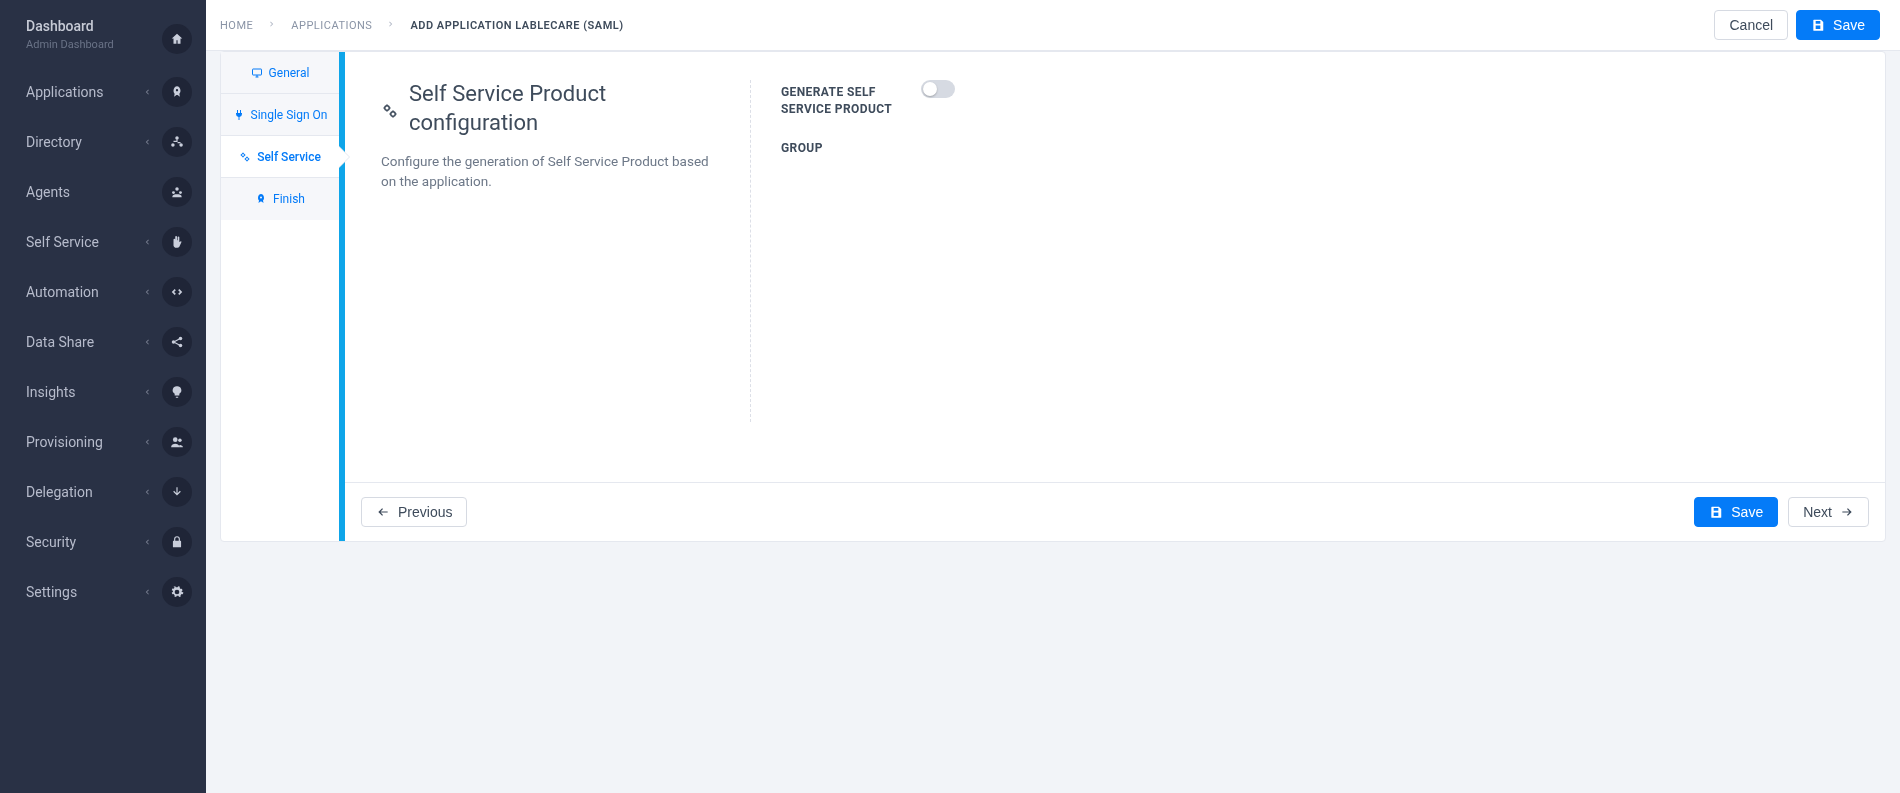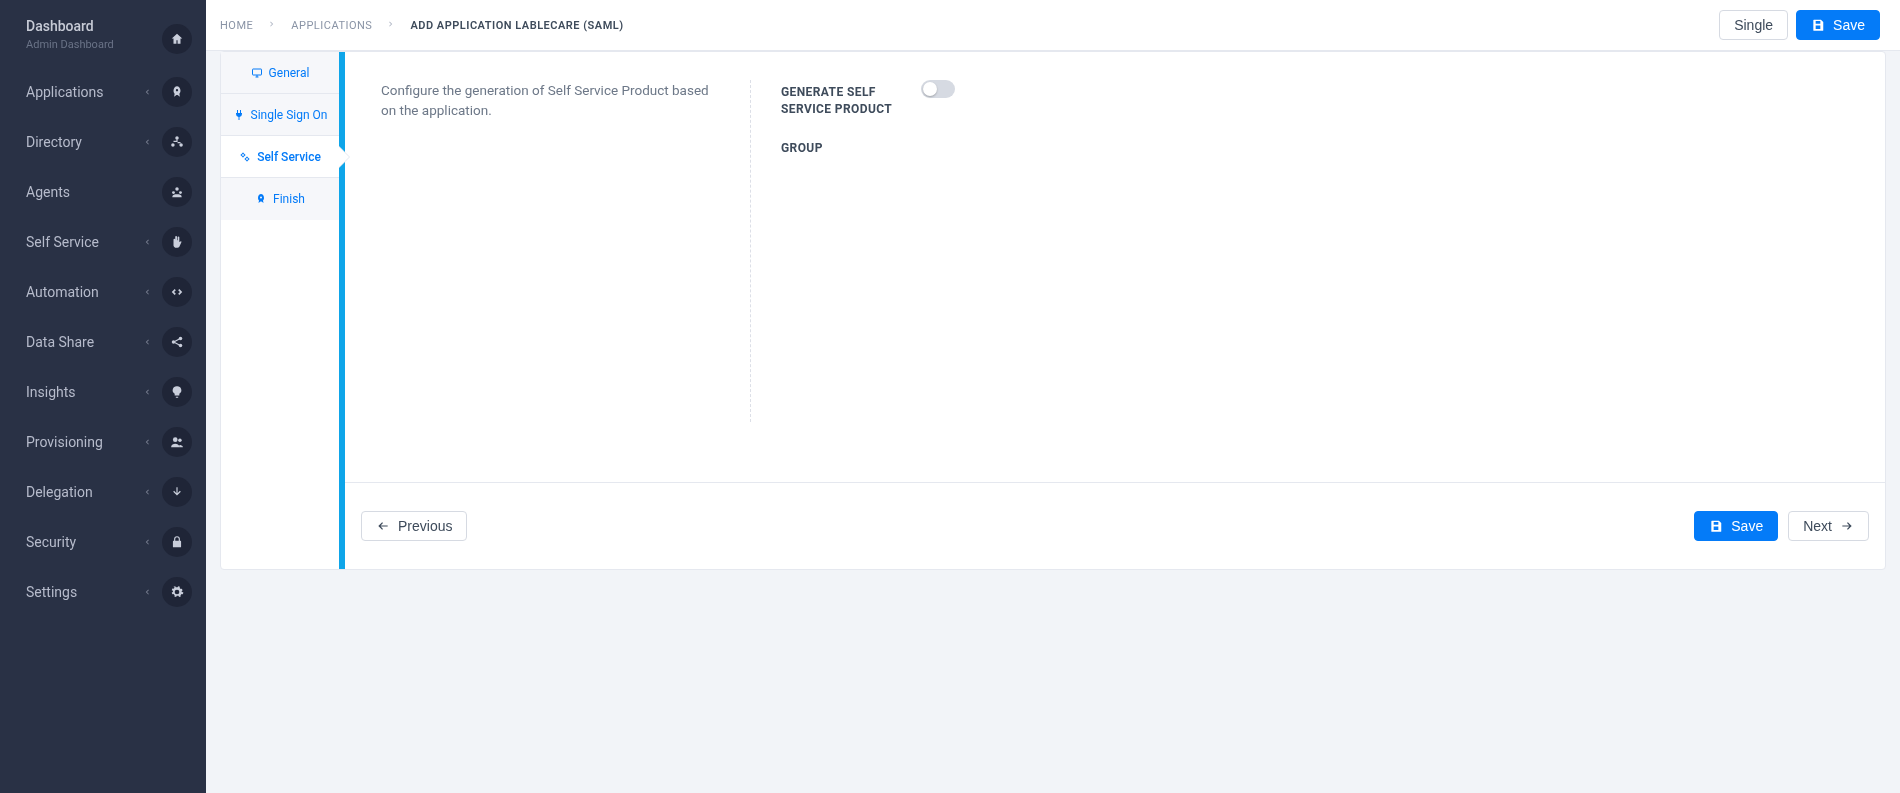--- a/index.html
+++ b/index.html
@@ -58,21 +58,21 @@
     .form-label { width: 120px; font-size: 12px; font-weight: 700; letter-spacing: .4px; color: #3e4b5b; text-transform: uppercase; line-height: 1.4; padding-top: 4px; }
     .form-control { flex: 1; }
 
     .toggle { position: relative; width: 34px; height: 18px; background: #d6dae2; border-radius: 20px; cursor: pointer; }
     .toggle::after { content: ""; position: absolute; left: 2px; top: 2px; width: 14px; height: 14px; background: #fff; border-radius: 50%; box-shadow: 0 1px 2px rgba(0,0,0,.25); }
 
     .select { width: 100%; height: 32px; border: 1px solid #d6dae2; border-radius: 4px; padding: 0 28px 0 10px; font-size: 13px; background: #fff; color: #3e4b5b; appearance: none; -webkit-appearance: none; cursor: pointer; }
     .select-wrap { position: relative; }
     .select-caret { position: absolute; right: 10px; top: 50%; transform: translateY(-50%); pointer-events: none; color: #3e4b5b; font-size: 10px; }
 
-    .step-footer { border-top: 1px solid #e5e8ef; padding: 28px 16px; display: flex; justify-content: space-between; align-items: center; }
+    .step-footer { border-top: 1px solid #e5e8ef; padding: 14px 16px; display: flex; justify-content: space-between; align-items: center; }
     .step-footer .right { display: flex; gap: 10px; }
   </style>
 </head>
 <body>
 
 <svg width="0" height="0" style="position:absolute">
   <defs>
     <symbol id="i-home" viewBox="0 0 24 24">
         <path fill="currentColor" d="M12 3l9 8h-3v9h-5v-6H11v6H6v-9H3z"></path>
       </symbol>
@@ -333,21 +333,21 @@
               <use href="#i-chevron-right"></use>
             </svg></span>
           <span class="crumb">APPLICATIONS</span>
           <span class="sep"><svg width="10" height="10">
               <use href="#i-chevron-right"></use>
             </svg></span>
           <span class="crumb current">ADD APPLICATION LABLECARE (SAML)</span>
         </nav>
       <div class="top-actions">
         <button class="btn btn-default">
-          <span>Single</span>
+          <span>Cancel</span>
         </button>
         <button class="btn btn-primary">
           <svg>
               <use href="#i-save"></use>
             </svg>
           <span>Save</span>
         </button>
       </div>
     </div>
 
@@ -377,20 +377,26 @@
               <svg>
                 <use href="#i-rocket"></use>
               </svg>
               <span>Finish</span>
             </div>
           </div>
 
         <div class="step-body">
           <div class="step-content">
             <div class="step-desc">
+              <h2>
+                <svg>
+                    <use href="#i-gears"></use>
+                  </svg>
+                <span>Self Service Product configuration</span>
+              </h2>
               <p>Configure the generation of Self Service Product based on the application.</p>
             </div>
 
             <div class="step-form">
               <div class="form-row">
                 <div class="form-label">GENERATE SELF SERVICE PRODUCT</div>
                 <div class="form-control">
                   <div class="toggle" role="switch" aria-checked="false"></div>
                 </div>
               </div>

